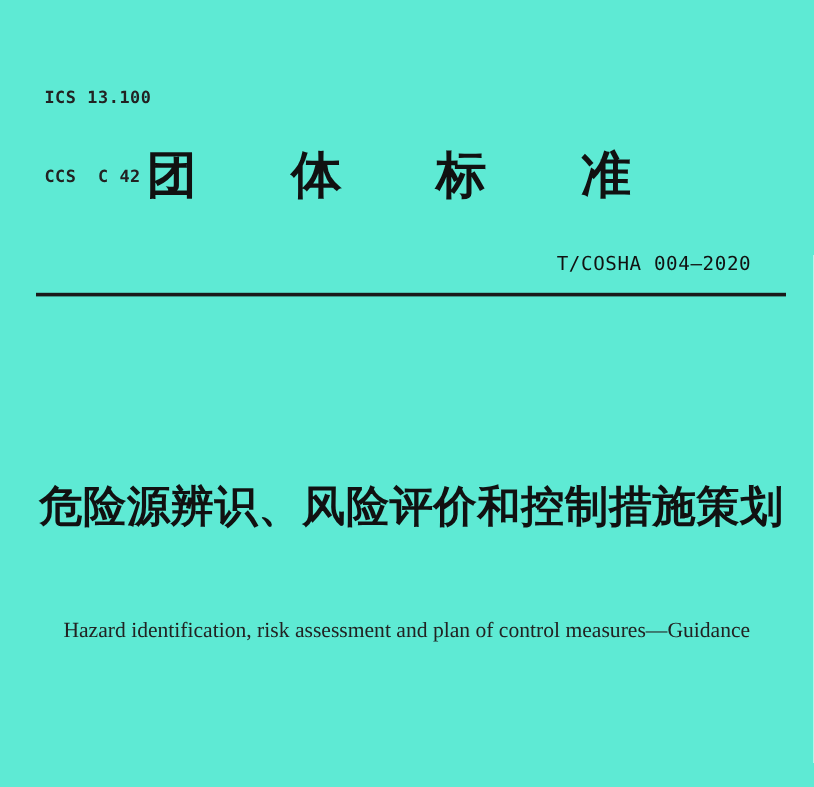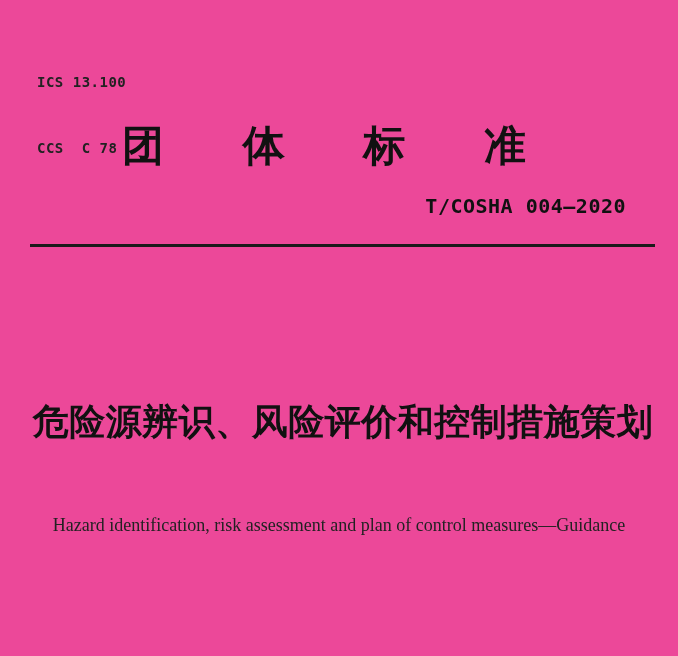--- a/index.html
+++ b/index.html
@@ -4,21 +4,21 @@
 <style>
   html, body {
     margin: 0;
     padding: 0;
     background: #ffffff;
   }
   .page {
     position: relative;
     width: 678px;
     height: 656px;
-    background: #ec4899;
+    background: #5eead4;
     overflow: hidden;
     font-family: "Liberation Sans", sans-serif;
     color: #1a1a1a;
   }
   
   .codes {
     position: absolute;
     left: 37px;
     top: 27px;
     font-family: "DejaVu Sans Mono", monospace;
@@ -45,25 +45,25 @@
     display: flex;
     justify-content: space-between;
     font-size: 42px;
     font-weight: bold;
     color: #111111;
     line-height: 44px;
   }
   
   .std-number {
     position: absolute;
-    top: 194px;
+    top: 210px;
     right: 52px;
     font-family: "DejaVu Sans Mono", monospace;
-    font-size: 20px;
-    font-weight: bold;
+    font-size: 16px;
+    font-weight: normal;
     color: #111111;
     letter-spacing: 0.5px;
     white-space: pre;
   }
   
   .rule {
     position: absolute;
     top: 244px;
     left: 30px;
     width: 625px;
@@ -97,21 +97,21 @@
     line-height: 26px;
   }
 </style>
 </head>
 <body>
 
 <div class="page">
 
   <div class="codes">
     <div>ICS 13.100</div>
-    <div>CCS  C 78</div>
+    <div>CCS  C 42</div>
   </div>
 
   <div class="std-type">
     <div class="std-type-inner">
       <span>团</span>
       <span>体</span>
       <span>标</span>
       <span>准</span>
     </div>
   </div>

